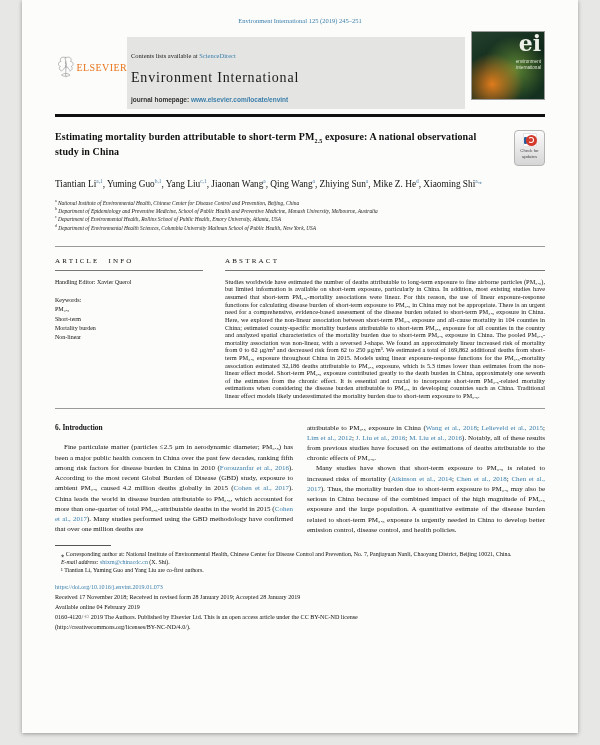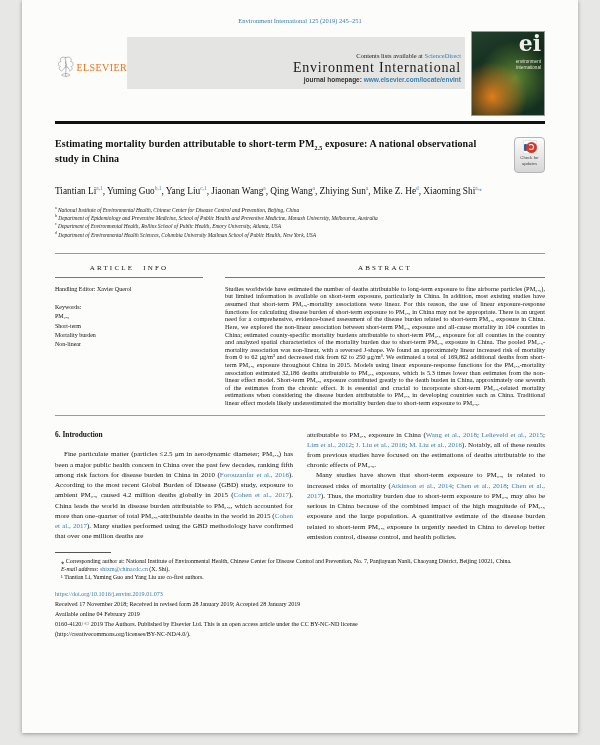--- a/index.html
+++ b/index.html
@@ -10,28 +10,28 @@
 
   .lnk { color:#3b7fab; cursor:pointer; }
 
   .cite-top { text-align:center; font-size:6.5px; color:#3b7fab; padding-top:17px; }
 
   .header-row { display:flex; margin-top:9px; align-items:flex-start; }
   .elsevier { width:72px; display:flex; align-items:center; padding-top:8px; }
   .elsevier svg { width:44px; height:52px; }
   .elsevier-word { font-size:10px; color:#e8731a; letter-spacing:.4px; margin-top:1px; }
 
-  .banner { flex:1; background:#e4e4e2; height:52px; margin-top:4px; box-sizing:border-box;
+  .banner { flex:1; background:#e4e4e2; height:72px; margin-top:4px; box-sizing:border-box;
             padding:15px 4px 6px; display:flex; flex-direction:column; justify-content:space-between;
-            text-align:right; }
+            text-align:left; }
   .contents-line { font-size:6.5px; color:#222; }
   .journal-name { font-size:14px; letter-spacing:.8px; color:#1a1a1a; }
   .homepage { font-size:6.5px; font-family:"Liberation Sans", sans-serif; font-weight:bold; color:#333; }
 
-  .cover { width:74px; height:85px; margin-left:6px; margin-top:-2px; position:relative; overflow:hidden;
+  .cover { width:74px; height:69px; margin-left:6px; margin-top:-2px; position:relative; overflow:hidden;
            border:1px solid #9a9a9a; box-sizing:border-box;
            background:
              radial-gradient(circle at 28% 78%, rgba(233,128,28,.95), rgba(233,128,28,0) 42%),
              radial-gradient(circle at 60% 55%, rgba(120,165,60,.75), rgba(30,70,35,0) 58%),
              linear-gradient(155deg,#24402c,#0d2518 55%,#143221); }
   .ei { position:absolute; top:0px; right:3px; font-size:22px; font-weight:bold; color:#eef0e8;
         font-family:"DejaVu Serif", serif; line-height:1.05; }
   .cover-title { position:absolute; top:27px; right:3px; text-align:right; font-size:4.6px; line-height:1.25;
                  color:#dde4d4; font-family:"Liberation Sans", sans-serif; }
 
@@ -56,21 +56,21 @@
   .authors sup { font-size:58%; color:#4a7da5; }
 
   .affils { margin-top:7px; font-size:5.4px; font-style:italic; color:#222; line-height:1.52; }
   .affils sup { font-style:normal; font-size:70%; }
 
   .thin-rule { height:1px; background:#9a9a9a; margin-top:14px; }
 
   .info-grid { display:flex; gap:22px; margin-top:10px; }
   .info-col { width:148px; flex:none; }
   .abs-col { flex:1; }
-  .sec-header { font-size:7px; letter-spacing:2.2px; word-spacing:5px; color:#111;text-align:center; }
+  .sec-header { font-size:7px; letter-spacing:2.2px; word-spacing:5px; color:#111; }
   .header-underline { height:1px; background:#777; margin:5px 0 7px; }
   .info-body { font-size:6px; line-height:1.55; }
   .handling { margin-bottom:9px; }
   .abstract { font-size:6.35px; line-height:1.2; text-align:justify; }
 
   .body-grid { display:flex; gap:14px; margin-top:14px; }
   .body-col { width:238px; flex:none; font-size:7px; line-height:1.46; text-align:justify; }
   .intro-heading { font-weight:bold; font-size:7.4px; margin-bottom:9px; }
   .para { text-indent:9px; }
   .para.noindent { text-indent:0; }

